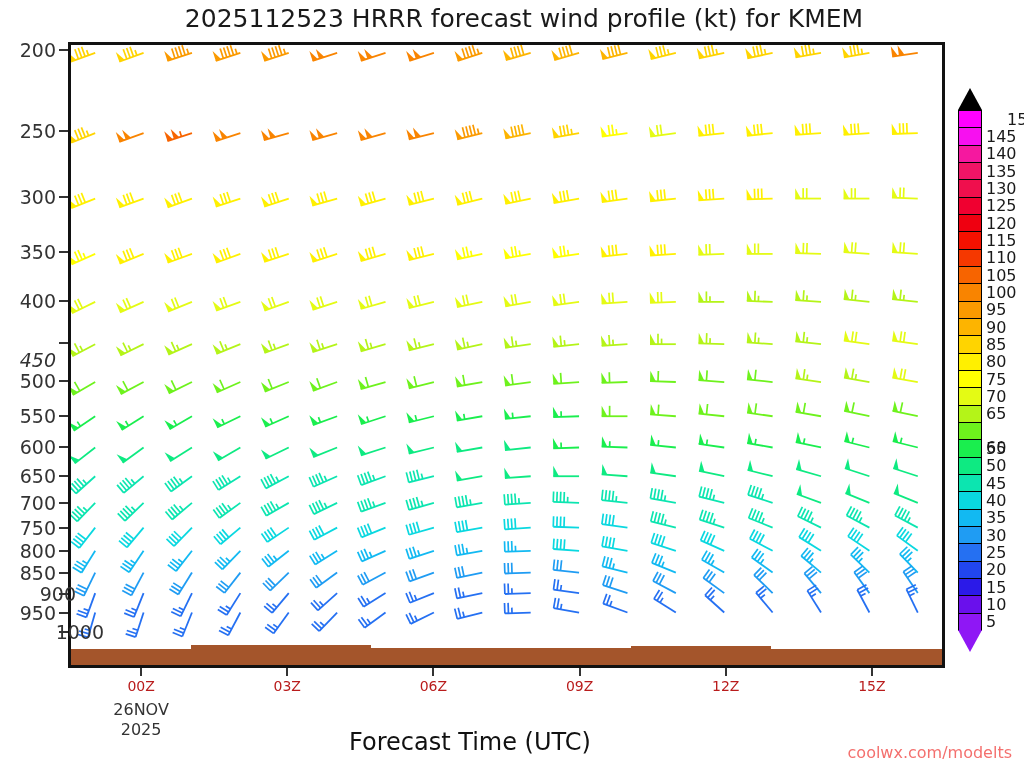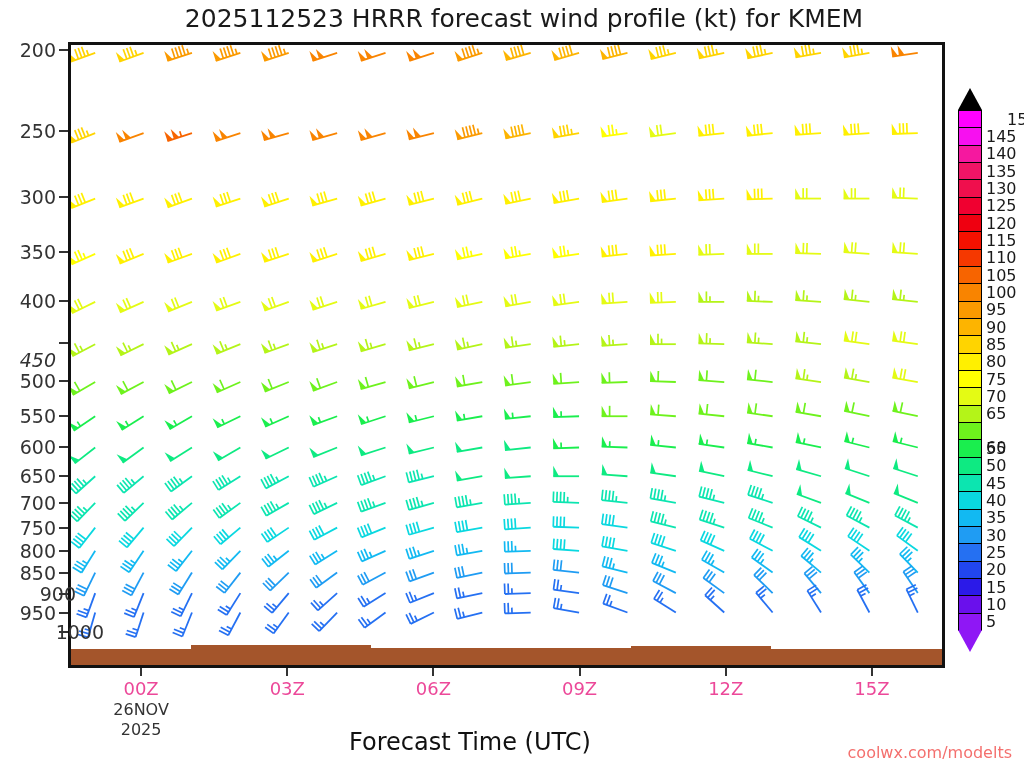--- a/index.html
+++ b/index.html
@@ -34,21 +34,21 @@
     position:absolute;width:9px;height:2px;background:#333;
     transform:translateY(-50%);
   }
   .ytxt{
     position:absolute;font-size:19px;color:#333;
     text-align:right;white-space:nowrap;
     transform:translateY(-50%);
   }
   .xtick{position:absolute;width:2px;height:8px;background:#333;}
   .xtxt{
-    position:absolute;font-size:18px;color:#ec4899;
+    position:absolute;font-size:14px;color:#b91c1c;
     text-align:right;white-space:nowrap;
     transform:translateX(-50%);
   }
   .xsub{
     position:absolute;font-size:16px;color:#333;
     text-align:center;white-space:nowrap;line-height:20px;
     transform:translateX(-50%);
   }
   .xaxis-title{
     position:absolute;left:0;top:728px;width:940px;

